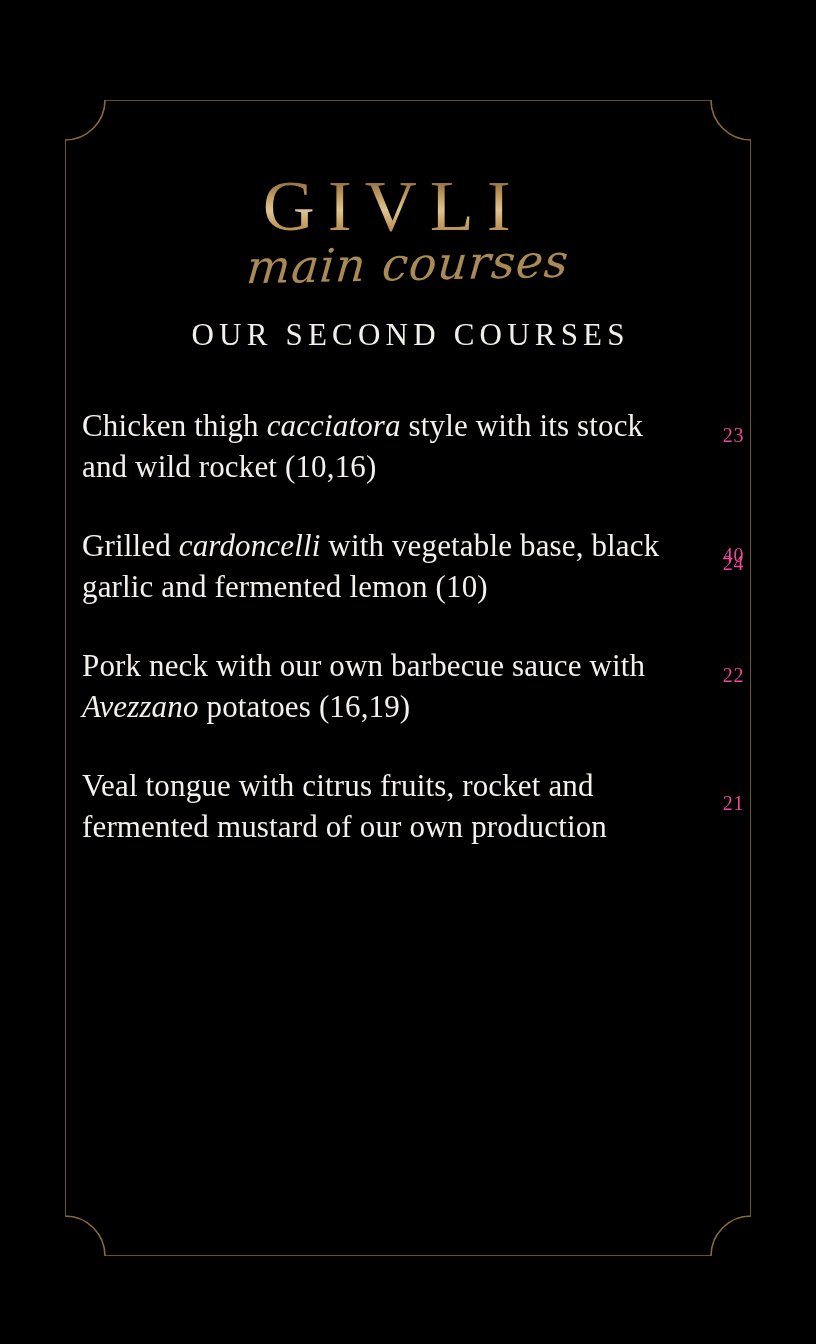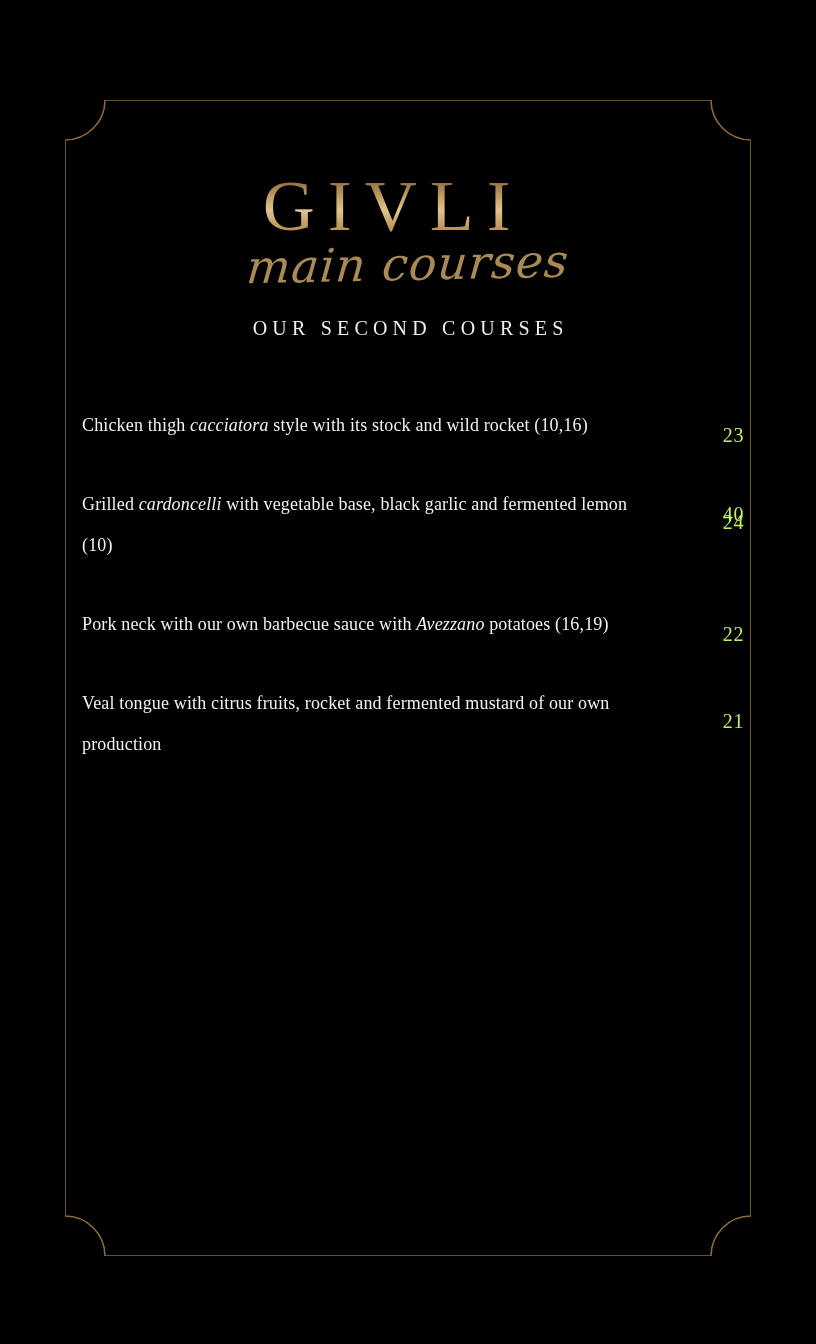--- a/index.html
+++ b/index.html
@@ -79,21 +79,21 @@
     line-height: 1.15;
     letter-spacing: 1px;
     color: #a98a55;
     transform: skewX(-6deg) rotate(-1.2deg);
     transform-origin: 50% 50%;
   }
 
   #section-subtitle {
     margin-top: 26px;
     font-family: "Liberation Serif", serif;
-    font-size: 20px;
+    font-size: 31px;
     letter-spacing: 5.2px;
     text-indent: 5.2px;
     color: #f2efe9;
     white-space: nowrap;
   }
 
   
   #menu-list {
     position: absolute;
     left: 17px;
@@ -102,34 +102,34 @@
   }
   .menu-item {
     position: relative;
     margin-bottom: 38px;
   }
   .menu-item:last-child { margin-bottom: 16px; }
 
   .item-desc {
     width: 580px;
     font-family: "Liberation Serif", serif;
-    font-size: 18px;
+    font-size: 31px;
     line-height: 41px;
     color: #f4f1ec;
     letter-spacing: 0.15px;
   }
   .item-desc .term { font-style: italic; }
 
   .item-price {
     position: absolute;
     right: 6px;
     top: 19px;
     font-family: "Liberation Serif", serif;
     font-size: 20px;
-    color: #bef264;
+    color: #ec4899;
     letter-spacing: 0.6px;
   }
   .menu-item.price-low .item-price { top: 27px; }
 </style>
 </head>
 <body>
 
 <div id="menu-frame">
   <svg class="frame-svg" viewBox="0 0 686 1156" preserveAspectRatio="none">
     <path d="M 40 0 L 646 0 A 40 40 0 0 0 686 40 L 686 1116

